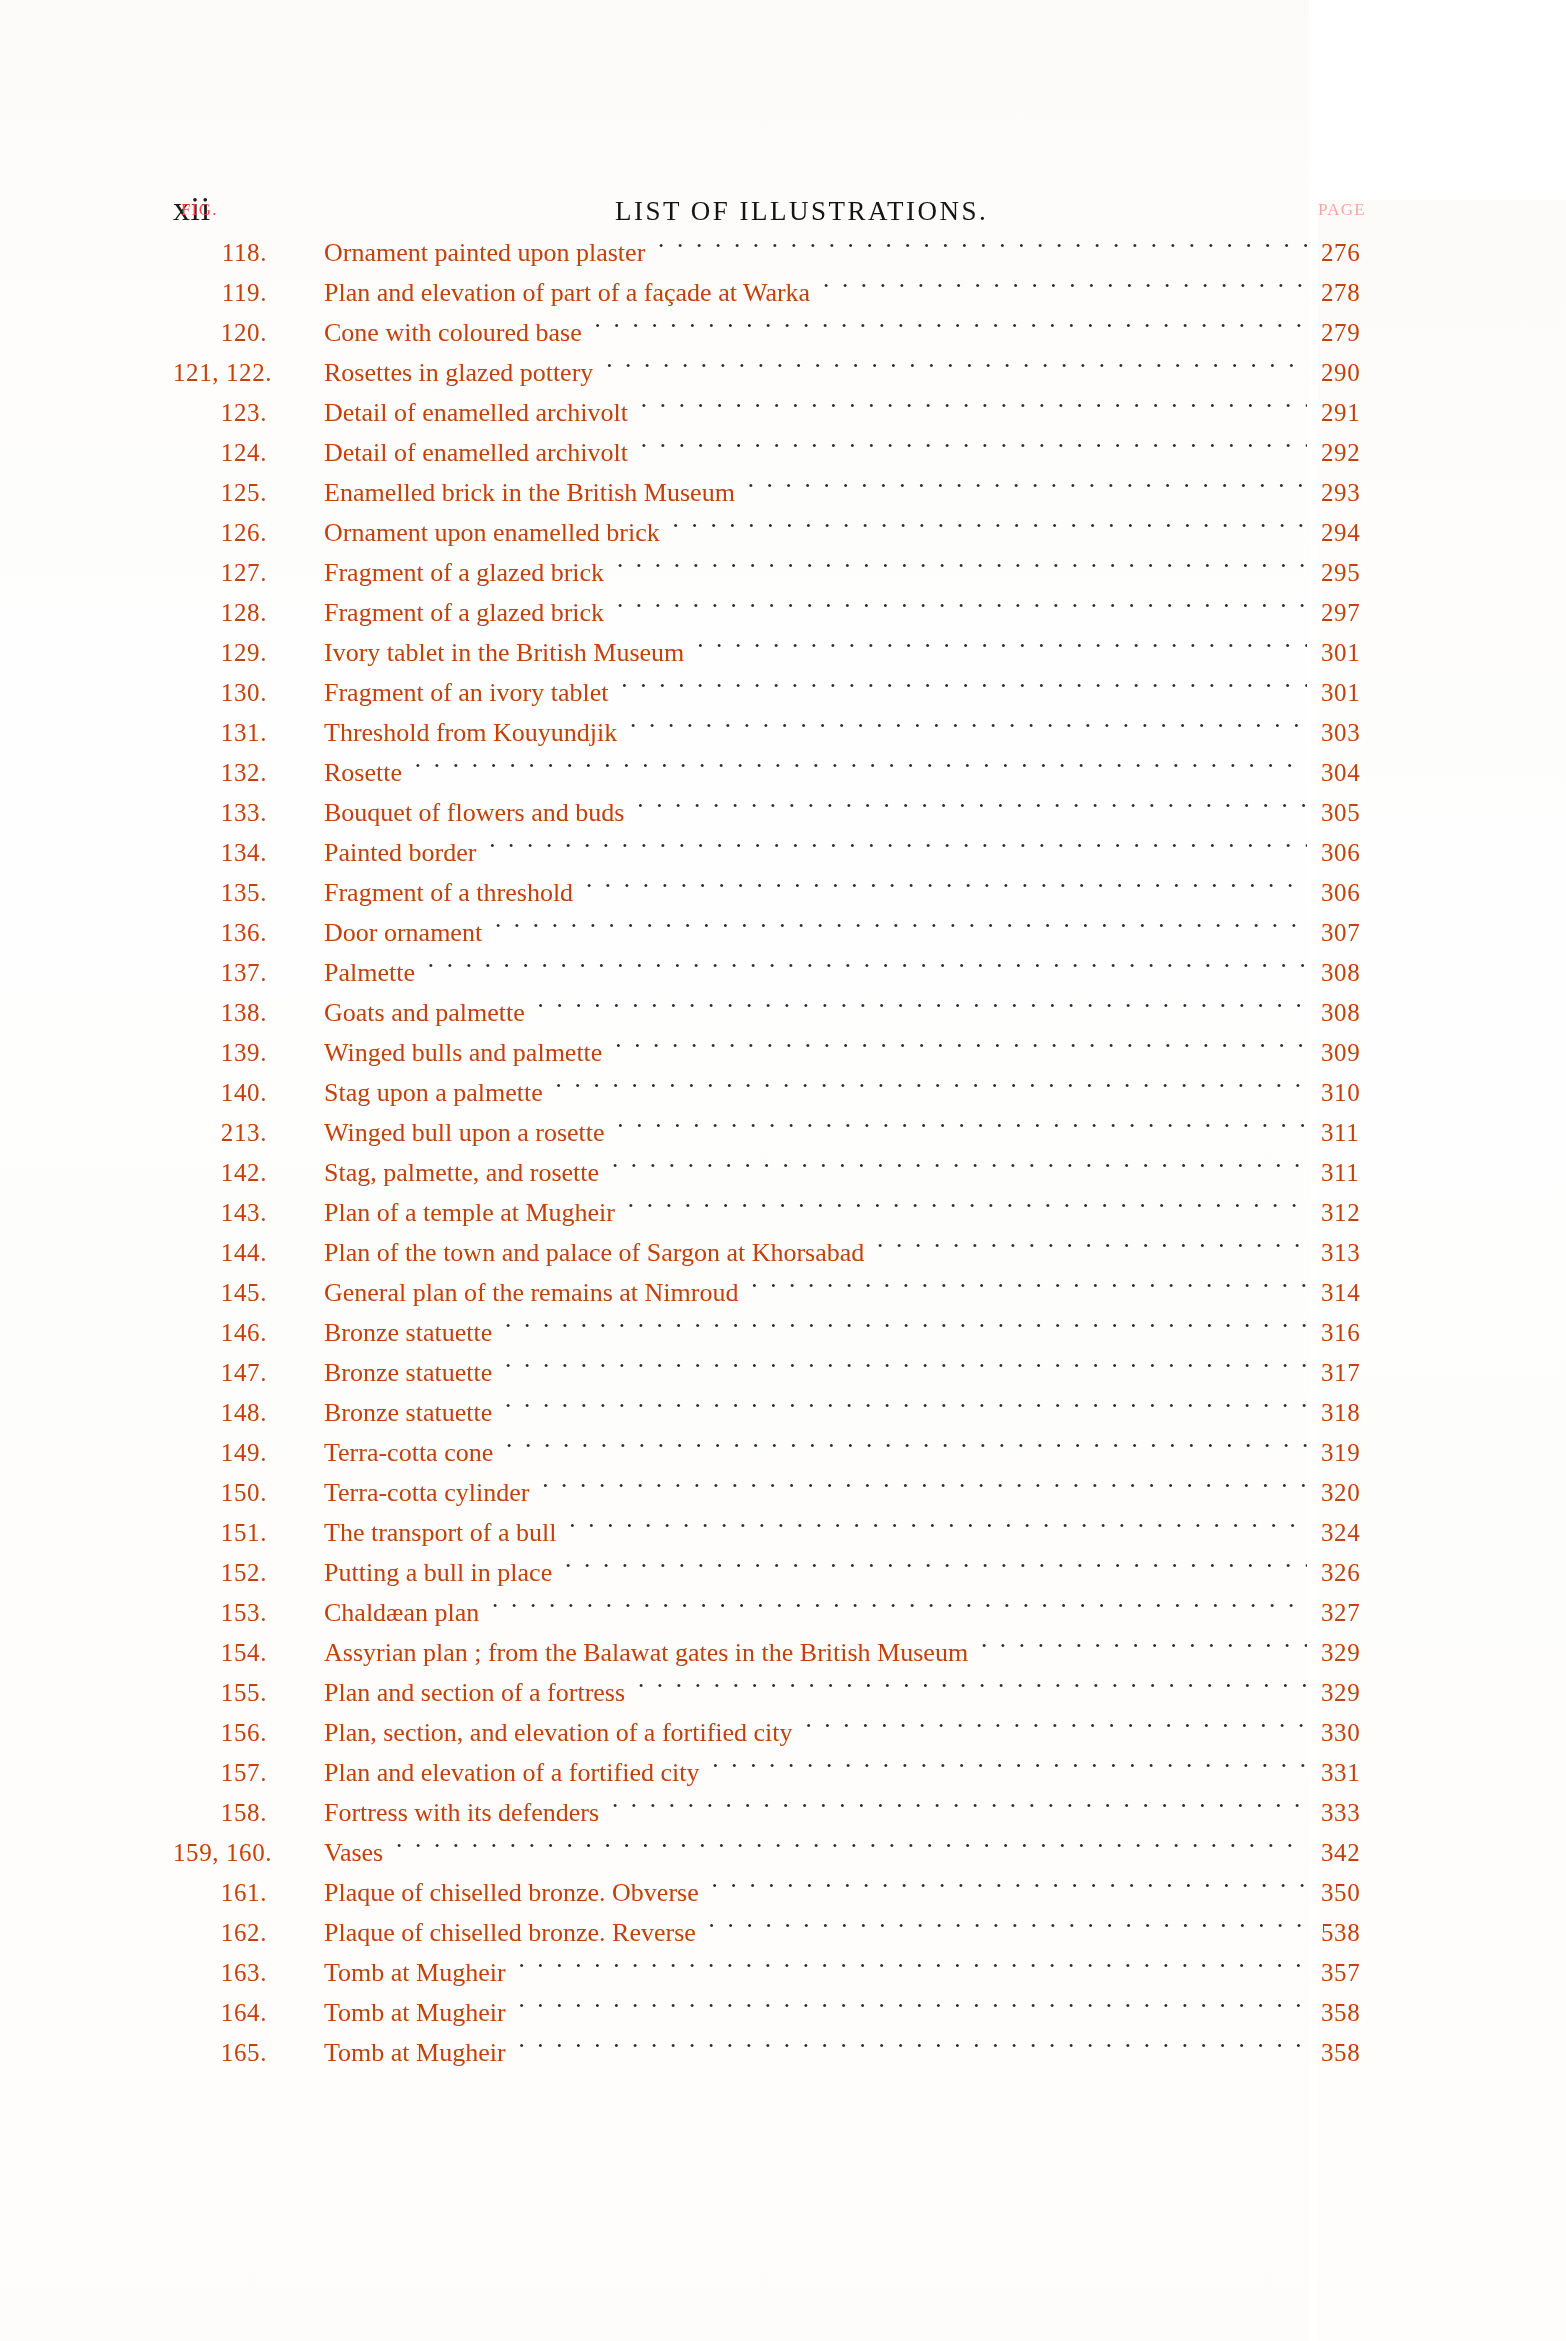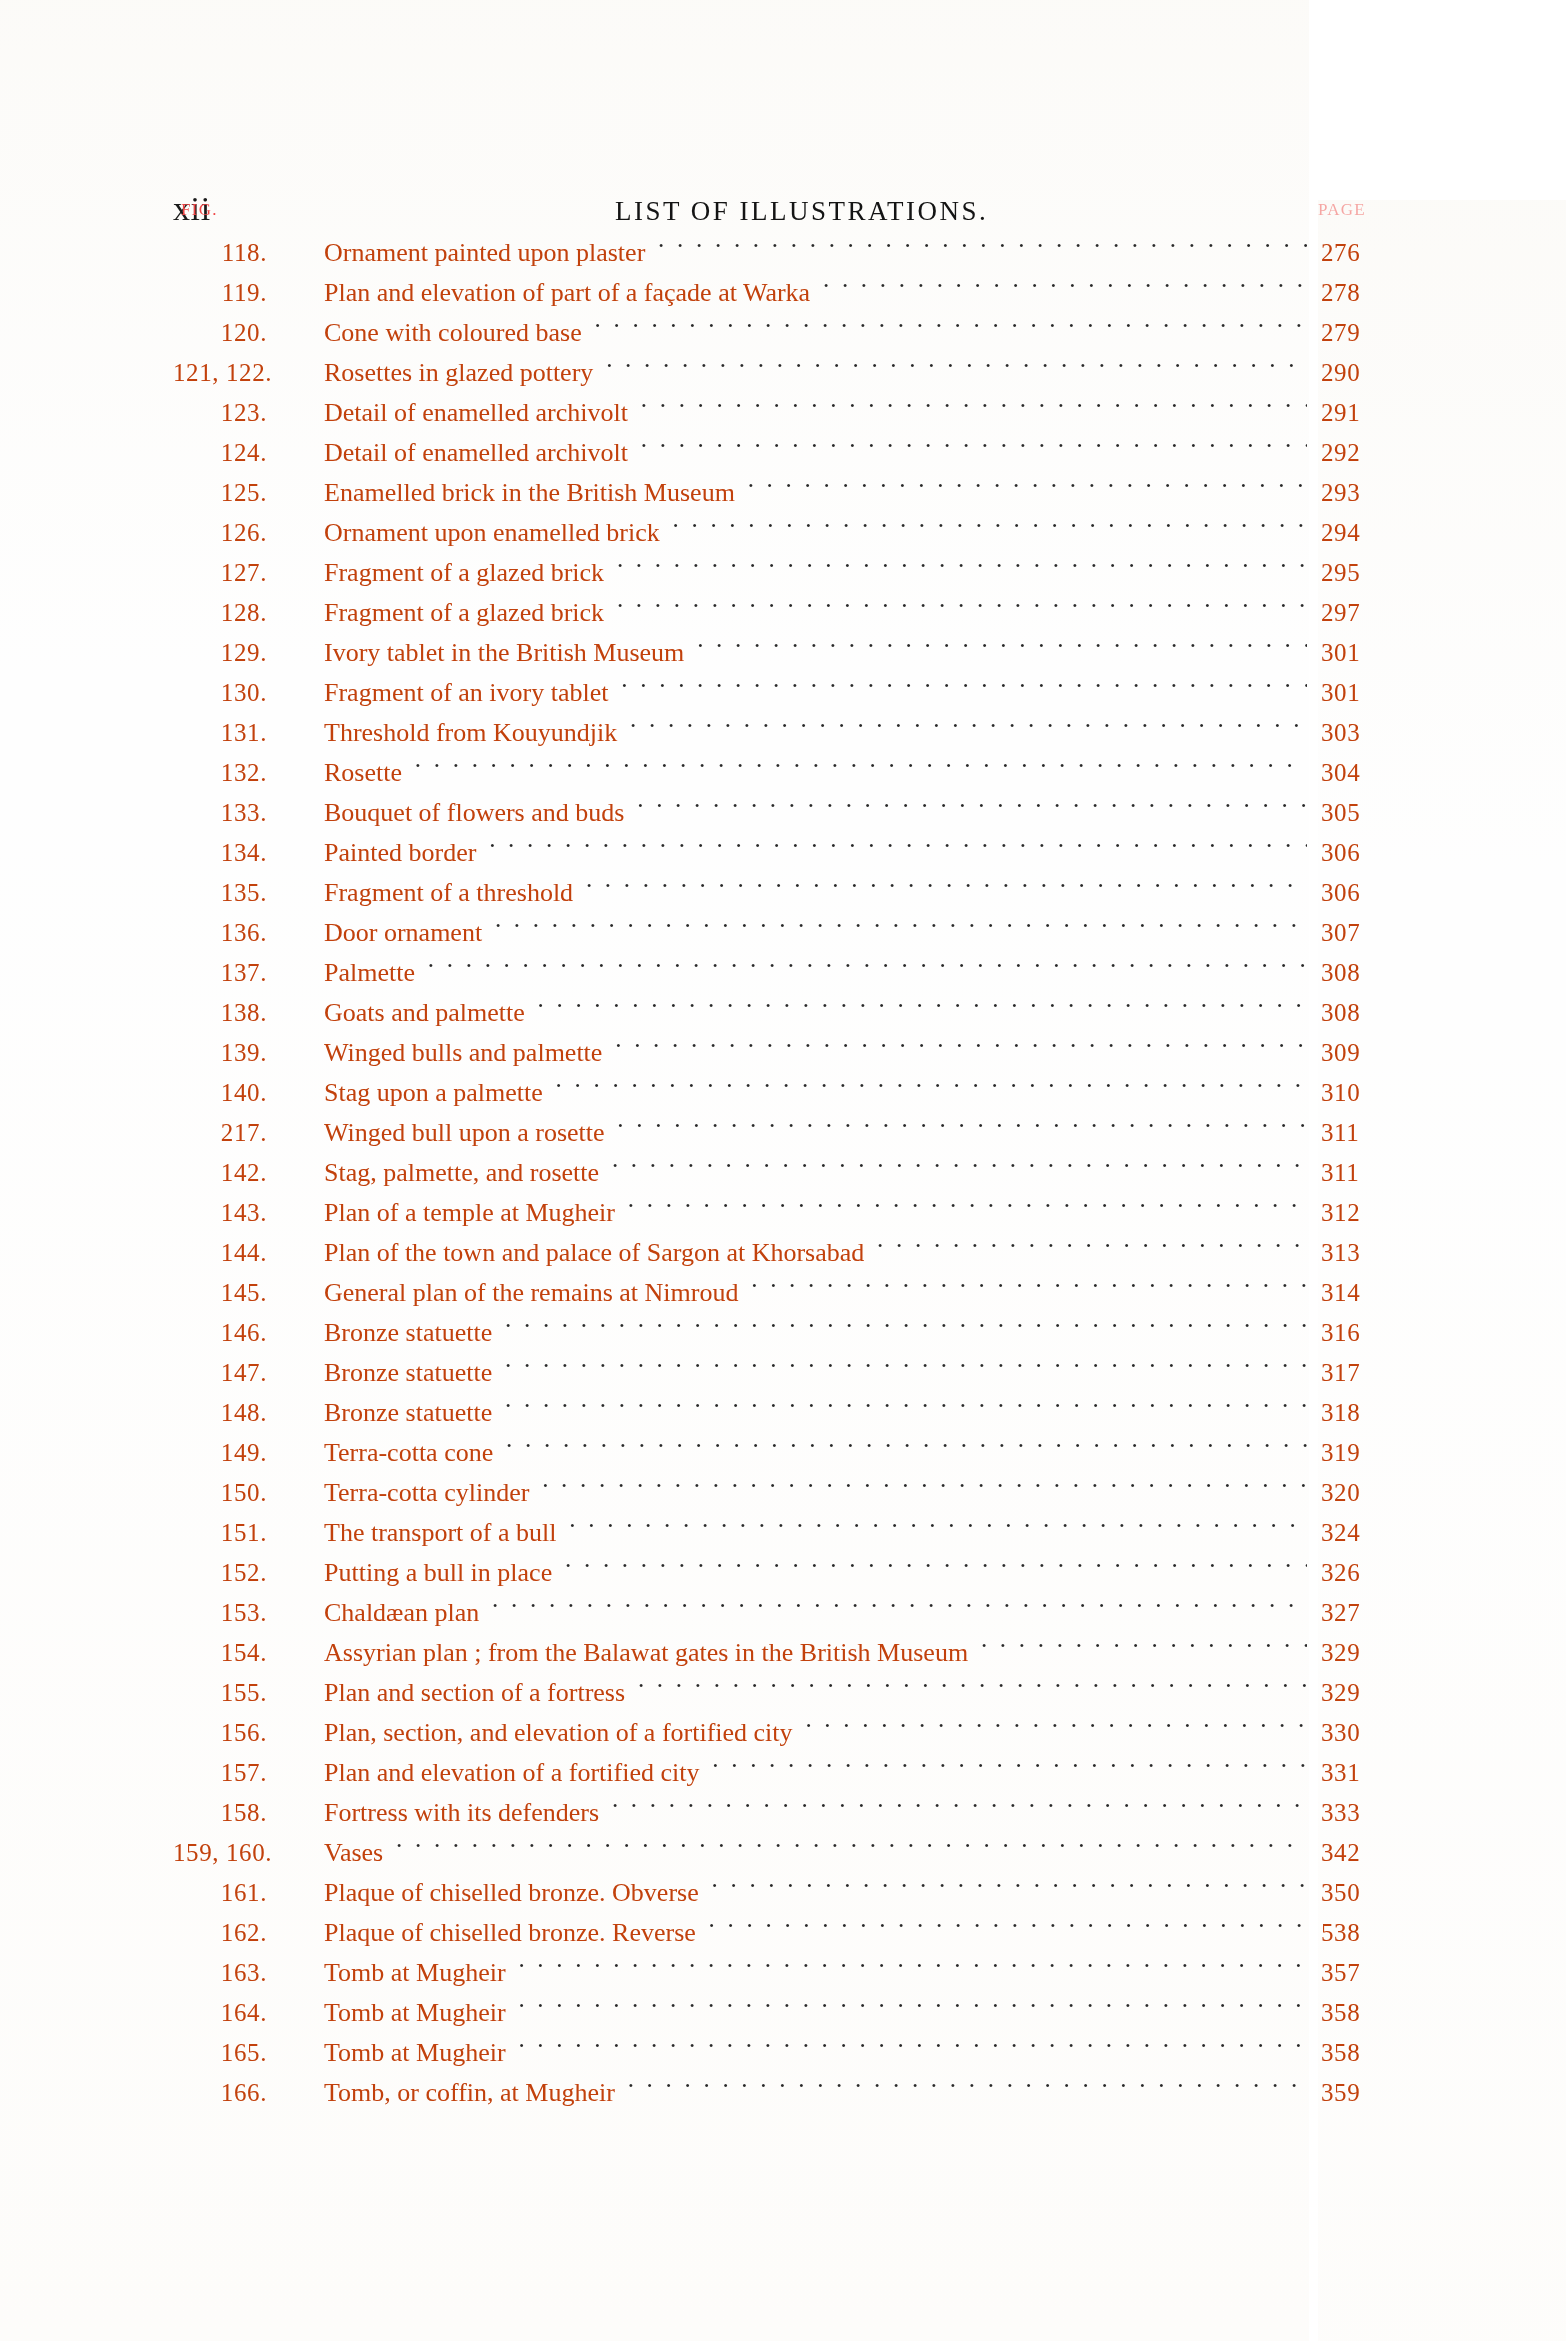--- a/index.html
+++ b/index.html
@@ -266,21 +266,21 @@
         <span class="leader"></span>
         <span class="pg">309</span>
       </div>
       <div class="entry">
         <span class="num">140.</span>
         <span class="title">Stag upon a palmette</span>
         <span class="leader"></span>
         <span class="pg">310</span>
       </div>
       <div class="entry">
-        <span class="num">217.</span>
+        <span class="num">213.</span>
         <span class="title">Winged bull upon a rosette</span>
         <span class="leader"></span>
         <span class="pg">311</span>
       </div>
       <div class="entry">
         <span class="num">142.</span>
         <span class="title">Stag, palmette, and rosette</span>
         <span class="leader"></span>
         <span class="pg">311</span>
       </div>
@@ -409,22 +409,16 @@
         <span class="title">Tomb at Mugheir</span>
         <span class="leader"></span>
         <span class="pg">358</span>
       </div>
       <div class="entry">
         <span class="num">165.</span>
         <span class="title">Tomb at Mugheir</span>
         <span class="leader"></span>
         <span class="pg">358</span>
       </div>
-      <div class="entry">
-        <span class="num">166.</span>
-        <span class="title">Tomb, or coffin, at Mugheir</span>
-        <span class="leader"></span>
-        <span class="pg">359</span>
-      </div>
     </div>
 
 </div>
 
 
 </body></html>

